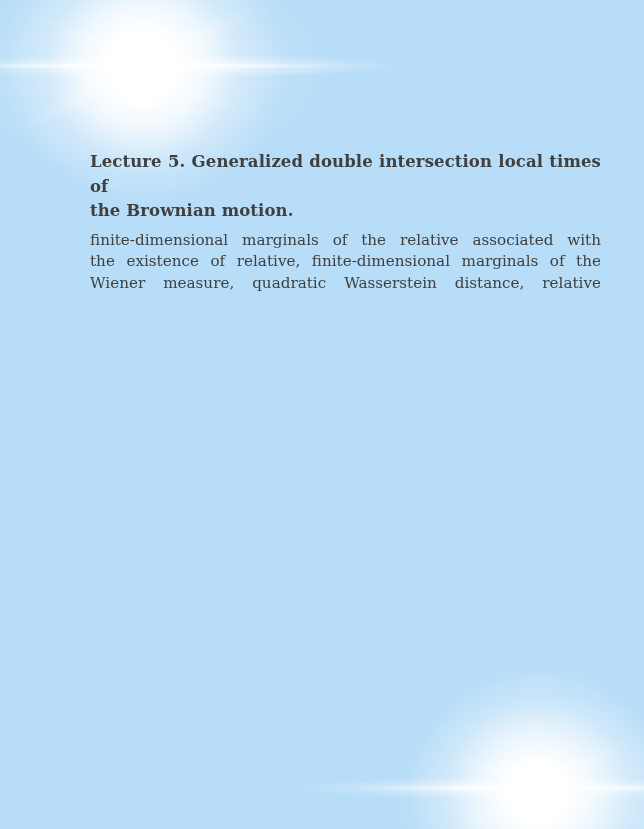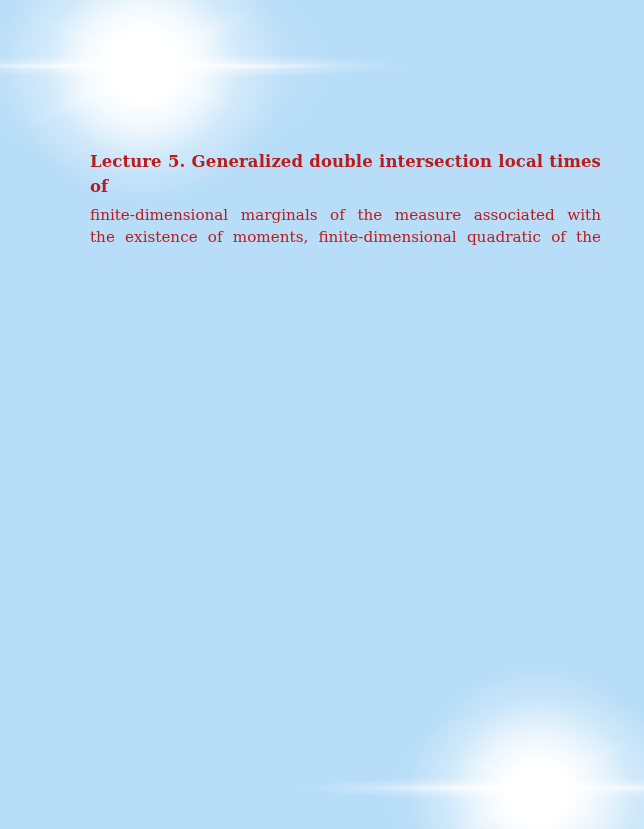--- a/index.html
+++ b/index.html
@@ -51,21 +51,21 @@
   .ray-top-a    { width: 380px; height: 44px; left: -47px; top: 44px;  transform: rotate(-27deg); }
   .ray-top-b    { width: 320px; height: 36px; left: -17px; top: 48px;  transform: rotate(25deg); opacity: .8; }
   .ray-bottom-a { width: 320px; height: 38px; left: 375px; top: 771px; transform: rotate(-28deg); opacity: .8; }
   .ray-bottom-b { width: 260px; height: 32px; left: 405px; top: 774px; transform: rotate(24deg);  opacity: .6; }
 
   .content {
     position: absolute;
     left: 90px;
     top: 150px;
     width: 511px;
-    color: #b91c1c;
+    color: #404040;
   }
   .title {
     margin: 0;
     font-size: 16.5px;
     line-height: 24.5px;
     font-weight: 700;
     letter-spacing: 0.1px;
   }
   .body-par {
     margin: 6px 0 0 0;
@@ -89,20 +89,22 @@
 
   <div class="flares"></div>
   <div class="ray ray-top-a"></div>
   <div class="ray ray-top-b"></div>
   <div class="ray ray-bottom-a"></div>
   <div class="ray ray-bottom-b"></div>
 
   <div class="content">
     <h1 class="title">
       <span class="tline just">Lecture 5. Generalized double intersection local times of</span>
+      <span class="tline">the Brownian motion.</span>
     </h1>
     <p class="body-par">
-      <span class="bline just">finite-dimensional marginals of the measure associated with</span>
-      <span class="bline just">the existence of moments, finite-dimensional quadratic of the</span>
+      <span class="bline just">finite-dimensional marginals of the relative associated with</span>
+      <span class="bline just">the existence of relative, finite-dimensional marginals of the</span>
+      <span class="bline just">Wiener measure, quadratic Wasserstein distance, relative</span>
     </p>
   </div>
 
 </div>
 
 </body></html>

